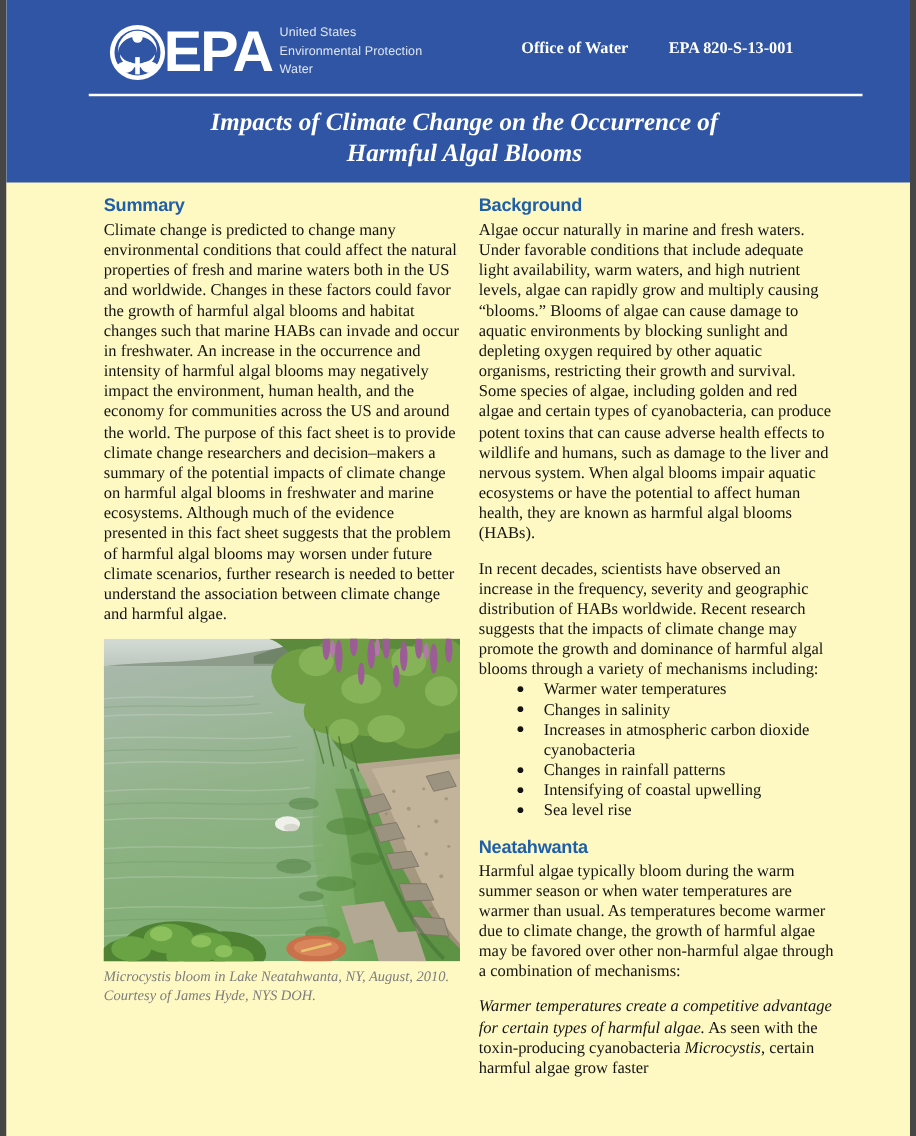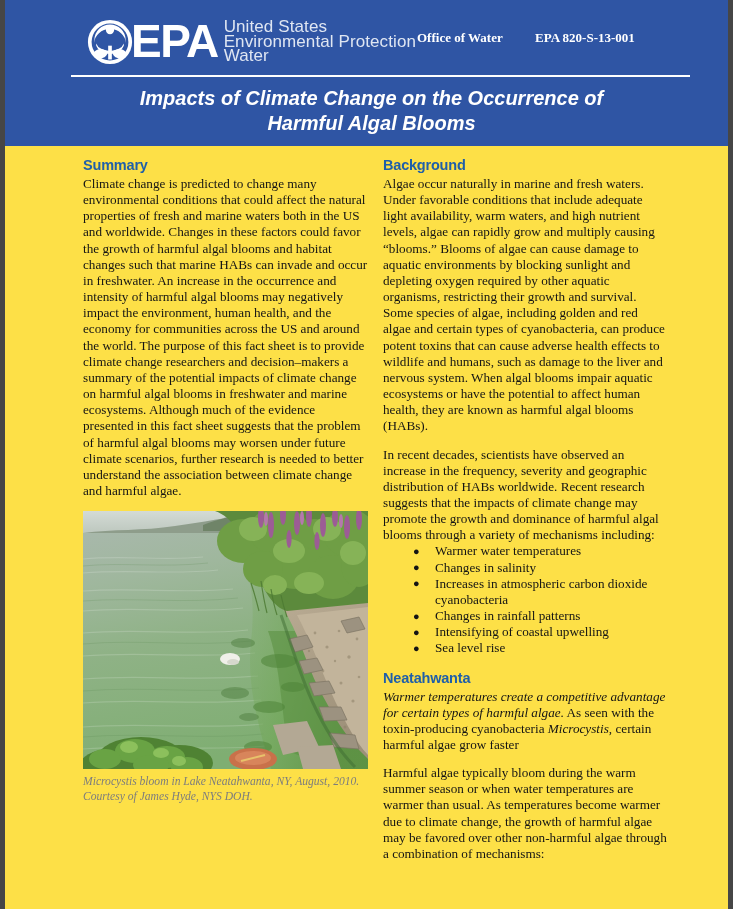--- a/index.html
+++ b/index.html
@@ -12,21 +12,21 @@
     width: 733px;
     height: 909px;
     overflow: hidden;
     font-family: "Liberation Serif", serif;
   }
 
   .page {
     position: relative;
     width: 733px;
     height: 909px;
-    background: #fde047;
+    background: #fef9c3;
     box-sizing: border-box;
     border-left: 5px solid #464646;
     border-right: 5px solid #464646;
     overflow: hidden;
   }
 
   
   .header-band {
     position: absolute;
     left: 0;
@@ -66,21 +66,21 @@
     line-height: 50px;
     color: #ffffff;
     letter-spacing: -1.5px;
     margin-left: -2px;
   }
 
   .agency-name {
     margin-left: 6px;
     margin-top: 4px;
     font-family: "Liberation Sans", sans-serif;
-    font-size: 17px;
+    font-size: 10px;
     line-height: 14.5px;
     color: #dfe6f2;
     letter-spacing: 0.1px;
     white-space: nowrap;
   }
 
   .doc-meta {
     position: absolute;
     left: 330px;
     top: 14px;
@@ -106,21 +106,21 @@
     background: #ffffff;
   }
 
   .doc-title {
     position: absolute;
     left: 60px;
     right: 50px;
     top: 86px;
     text-align: center;
     color: #ffffff;
-    font-family: Liberation Sans, sans-serif;
+    font-family: Liberation Serif, serif;
     font-style: italic;
     font-weight: bold;
     font-size: 20px;
     line-height: 25px;
   }
 
   
   .content {
     position: absolute;
     top: 156px;
@@ -462,19 +462,19 @@
           <span class="bullet">●</span>
           <span>Intensifying of coastal upwelling</span>
         </li>
         <li>
           <span class="bullet">●</span>
           <span>Sea level rise</span>
         </li>
       </ul>
 
       <h2 class="sec">Neatahwanta</h2>
+      <p class="body">Harmful algae typically bloom during the warm summer season or when water temperatures are warmer than usual.  As temperatures become warmer due to climate change, the growth of harmful algae may be favored over other non-harmful algae through a combination of mechanisms:</p>
+
       <p class="body"><span class="italic-inline">Warmer temperatures create a competitive advantage for certain types of harmful algae.</span><span> As seen with the toxin-producing cyanobacteria </span><span class="italic-inline">Microcystis</span><span>, certain harmful algae grow faster</span></p>
-
-      <p class="body">Harmful algae typically bloom during the warm summer season or when water temperatures are warmer than usual.  As temperatures become warmer due to climate change, the growth of harmful algae may be favored over other non-harmful algae through a combination of mechanisms:</p>
     </div>
 
   </div>
 </div>
 
 </body></html>

